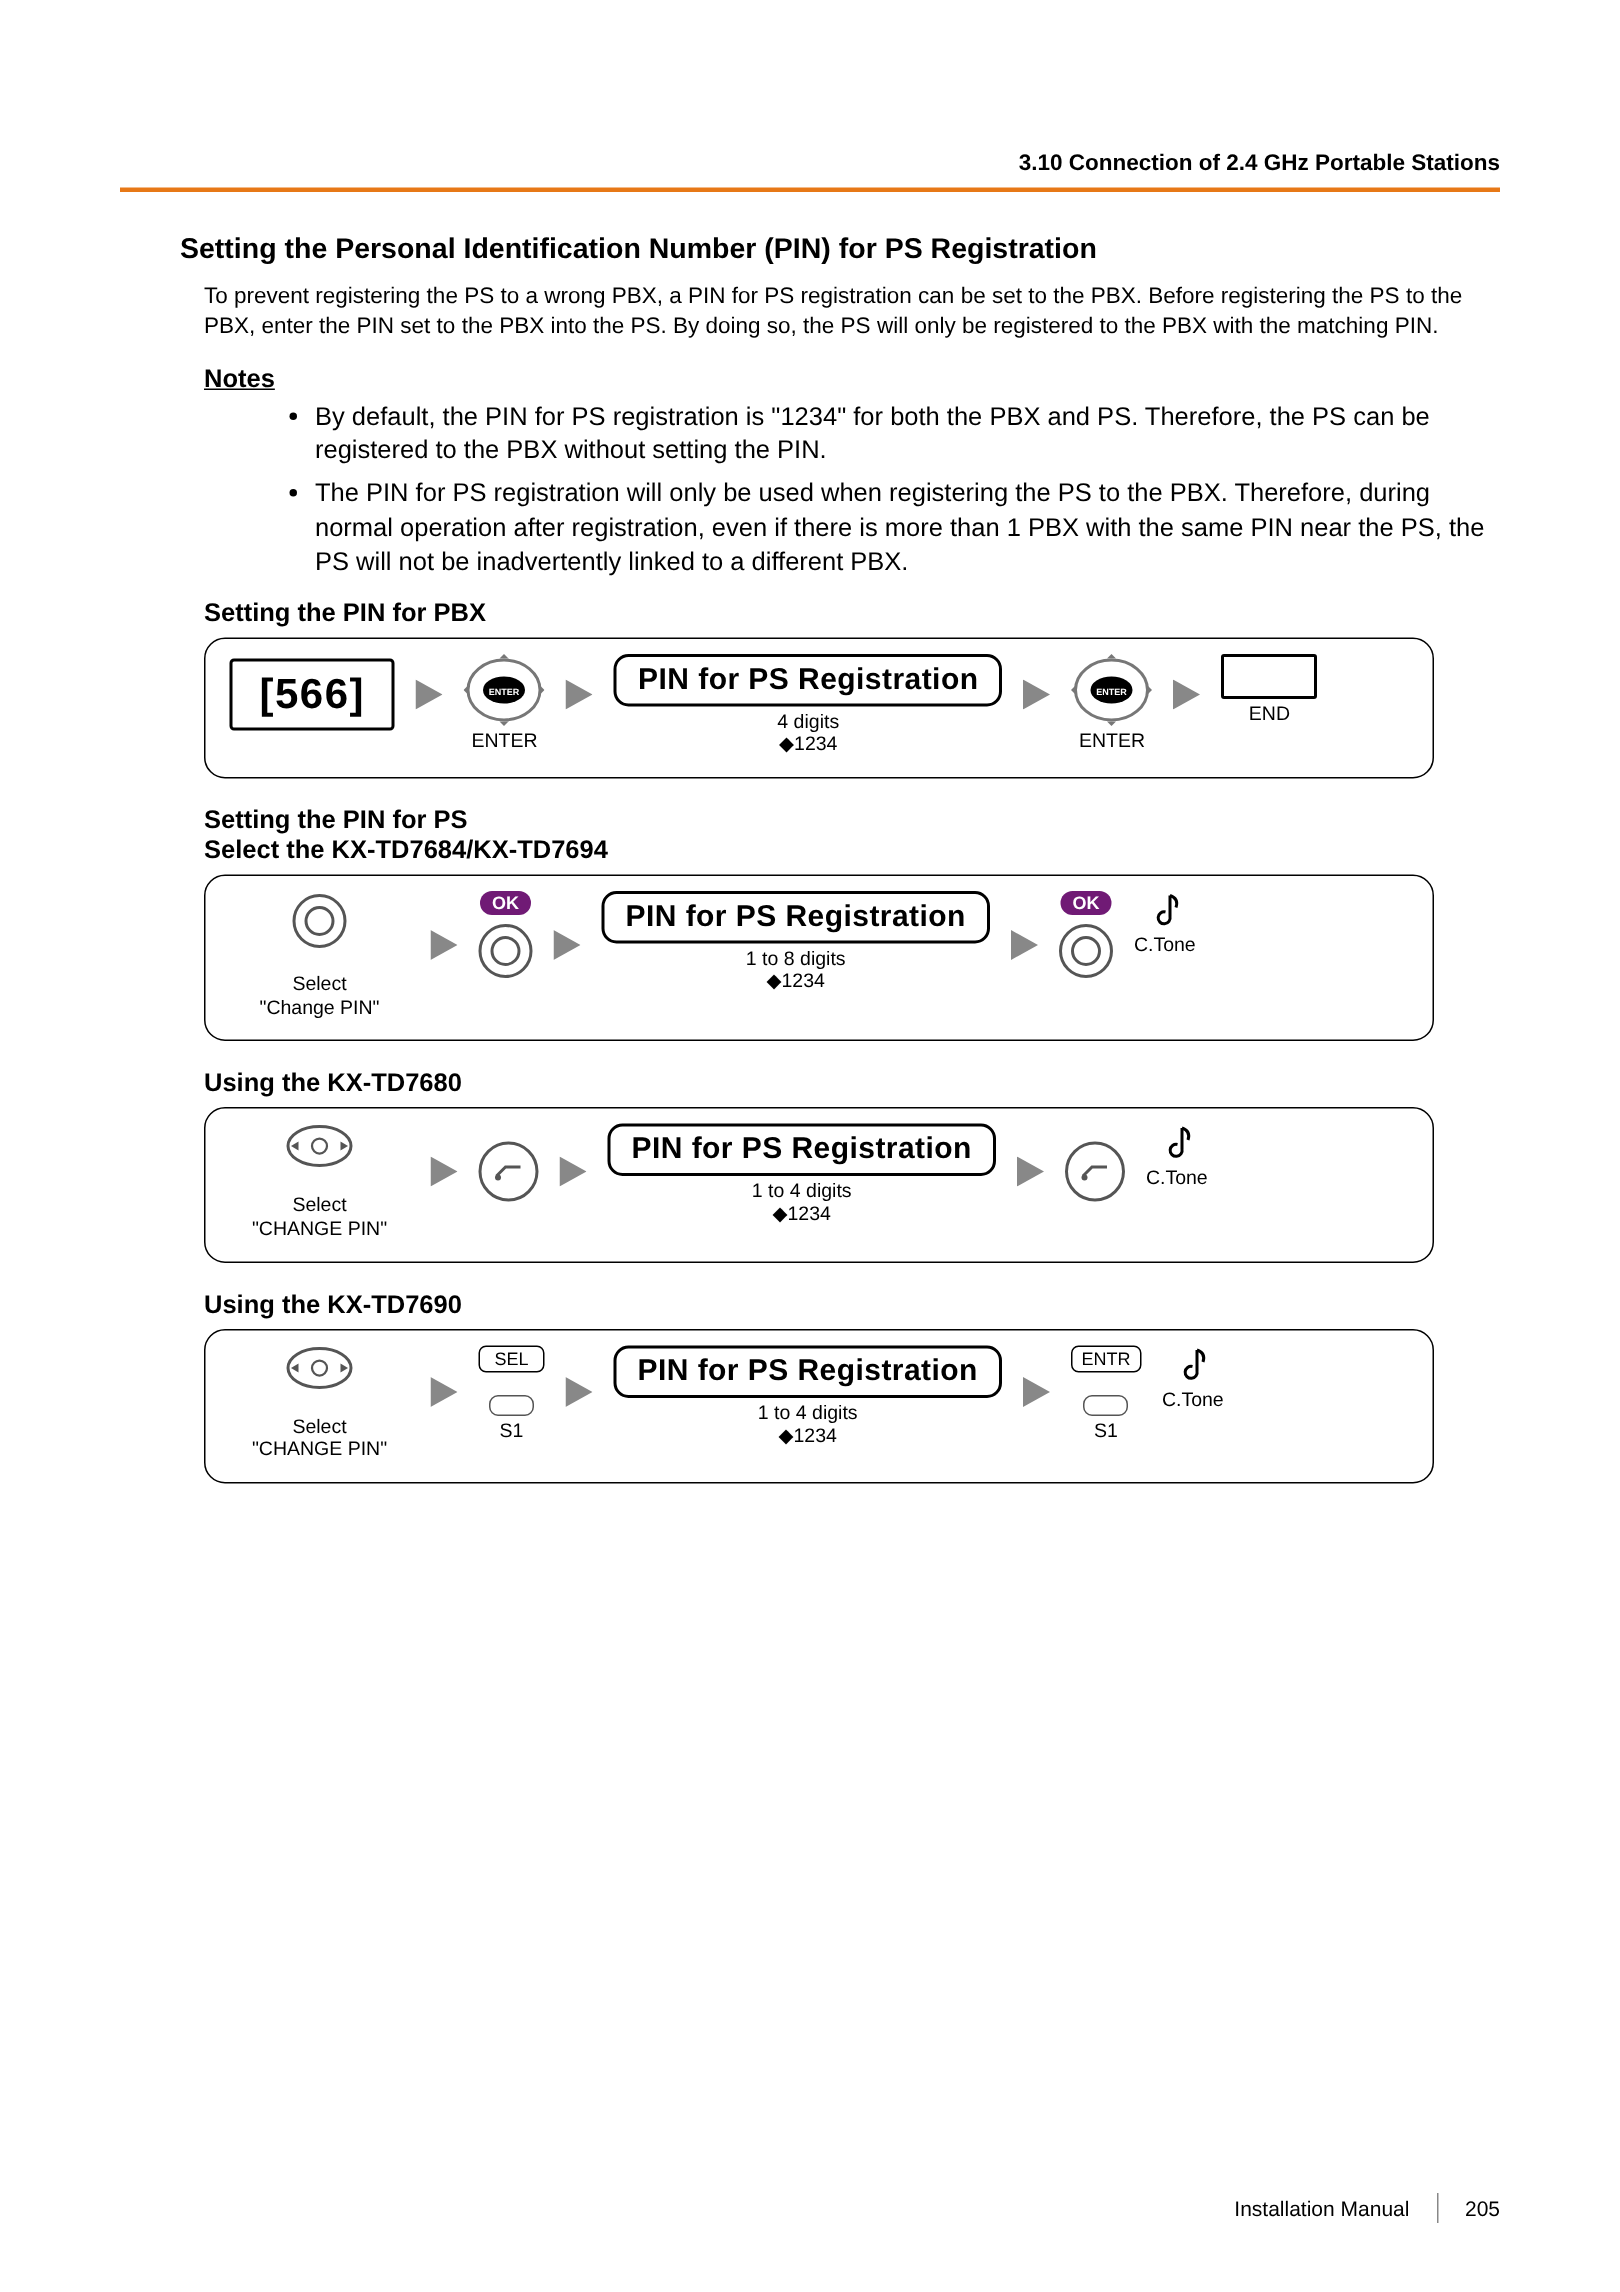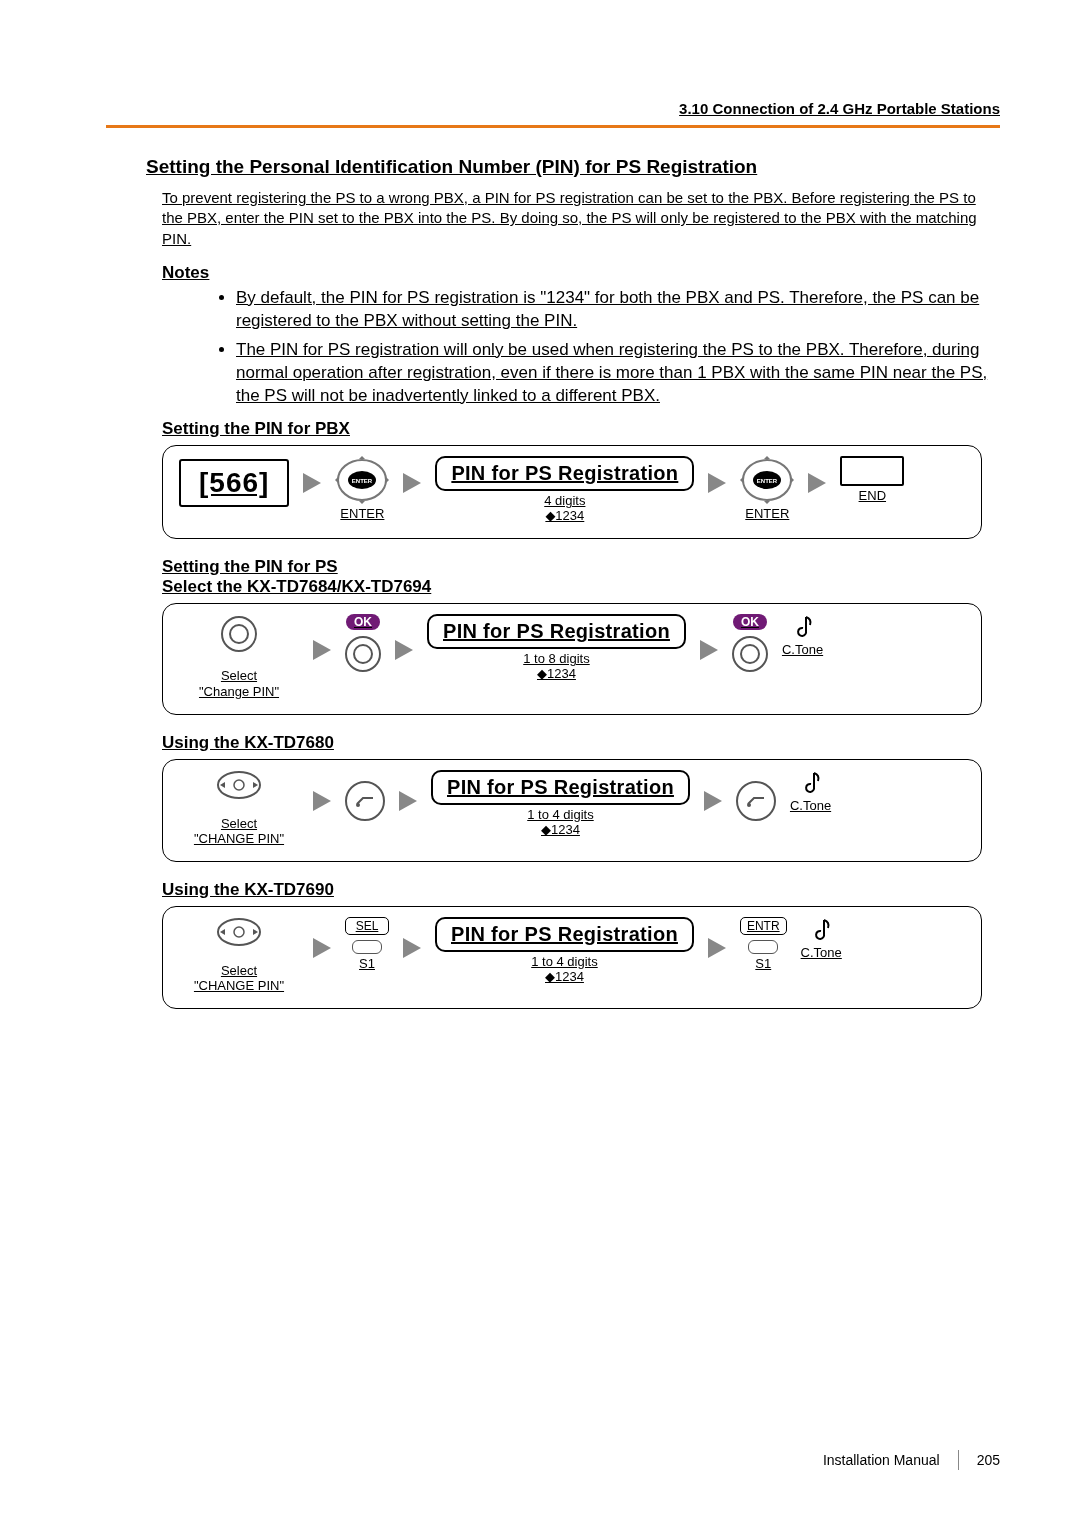--- a/index.html
+++ b/index.html
@@ -7,22 +7,21 @@
     padding: 0;
     font-family: Arial, Helvetica, sans-serif;
     background: #fff;
     color: #000;
     width: 1080px;
     height: 1528px;
     box-sizing: border-box;
     position: relative;
   }
   .page {
-    padding: 100px 80px 0 106px;
-    text-decoration: underline;
+    padding: 100px 80px 0 80px;
   }
   .header-right {
     text-align: right;
     font-size: 15px;
     font-weight: bold;
     margin-bottom: 8px;
   }
   .orange-line {
     border-top: 3px solid #e77817;
     margin-bottom: 28px;
@@ -112,27 +111,27 @@
     width:32px; height:32px; border:2px solid #555; border-radius:50%;
     display:flex; align-items:center; justify-content:center; margin-top:2px;
   }
   .jog-inner { width:16px; height:16px; border:2px solid #555; border-radius:50%; }
   .round-btn {
     width:36px; height:36px; border:2px solid #555; border-radius:50%;
     display:flex; align-items:center; justify-content:center;
   }
   .soft-key {
     border:1.5px solid #000; border-radius:5px; font-size:12px; padding:1px 6px;
-    margin-bottom:5px; display:inline-block; min-width:30px; text-align:center;
+    margin-bottom:15px; display:inline-block; min-width:30px; text-align:center;
   }
   .soft-key-shape {
     width:28px; height:12px; border:1.5px solid #555; border-radius:6px;
   }
   .footer {
-    position:absolute; bottom: 58px; right: 80px;
+    position:absolute; bottom: 46px; right: 80px;
     font-size: 14px; color:#000;
     display:flex; align-items:center; gap:18px;
   }
   .footer .divider { width:1px; height:20px; background:#888; }
 </style>
 </head>
 <body>
 
 <div class="page">
   <div class="header-right">3.10 Connection of 2.4 GHz Portable Stations</div>

